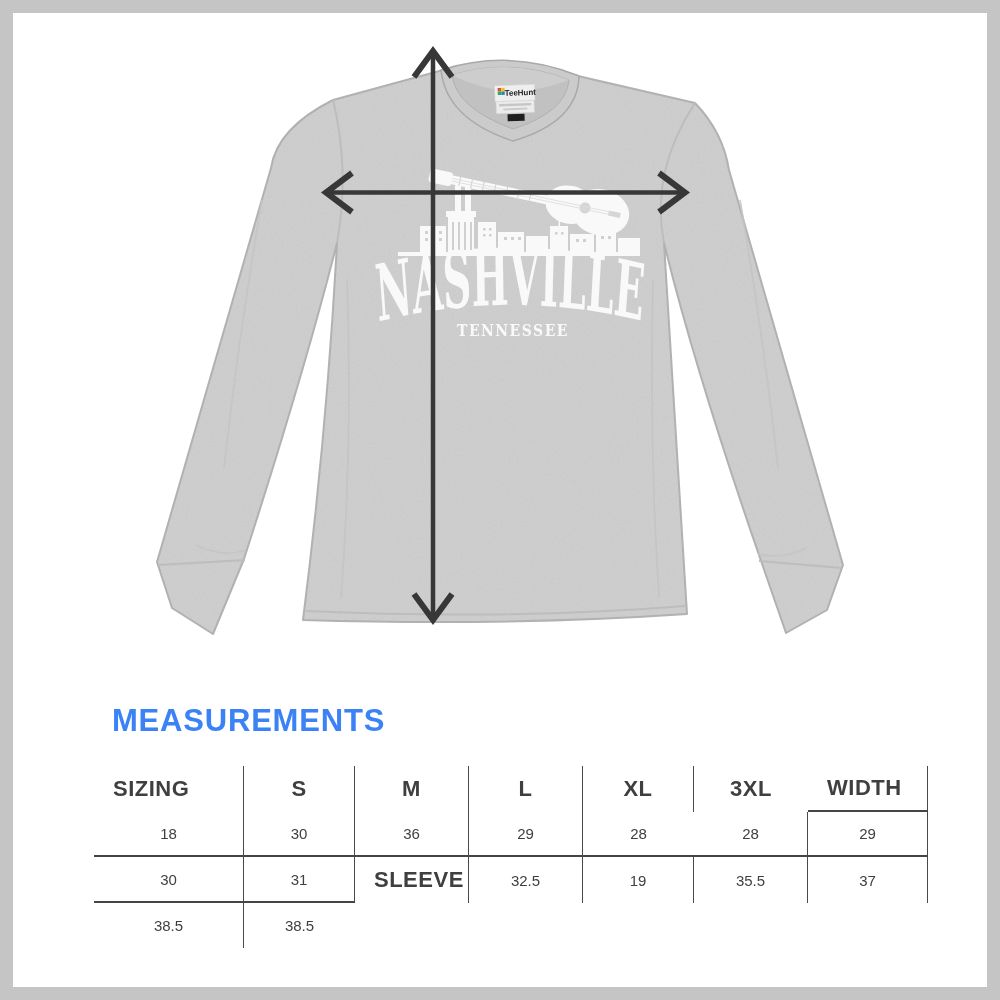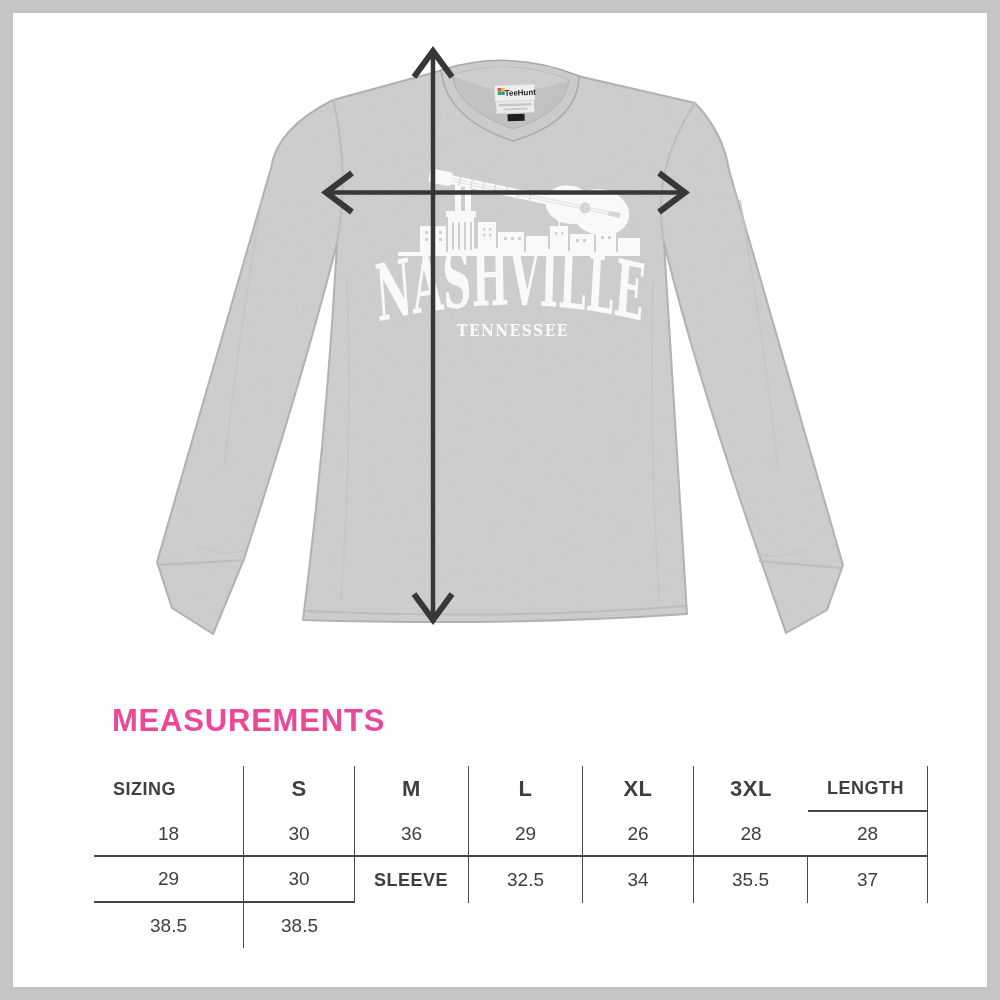--- a/index.html
+++ b/index.html
@@ -11,35 +11,35 @@
   .page{
     position:relative;width:1000px;height:1000px;
     box-sizing:border-box;
     border:13px solid #c5c5c5;
     background:#ffffff;
   }
   .shirt-svg{position:absolute;left:0;top:0;width:974px;height:974px;}
   .heading{
     position:absolute;left:99px;top:690px;
     font-size:31px;font-weight:800;letter-spacing:.8px;
-    color:#ec4899;
+    color:#3b82f6;
   }
   .size-table{
     position:absolute;left:81px;top:753px;width:834px;
     display:grid;
     grid-template-columns:150px 111px 114px 114px 111px 114px 120px;
     grid-template-rows:46px 45px 46px 45px;
     color:#3f3f3f;
   }
   .cell{
     display:flex;align-items:center;justify-content:center;
-    font-size:19px;font-weight:500;
+    font-size:15px;font-weight:500;
   }
   .cell.head{font-size:22px;font-weight:700;letter-spacing:.5px;}
-  .cell.rowlabel{justify-content:flex-start;padding-left:19px;font-size:18px;font-weight:700;letter-spacing:.5px;}
+  .cell.rowlabel{justify-content:flex-start;padding-left:19px;font-size:22px;font-weight:700;letter-spacing:.5px;}
   .cell.vline{border-right:1px solid #4a4a4a;}
   .cell.hline{border-bottom:2px solid #454545;}
 </style>
 </head>
 <body>
 
 <div class="page">
 
   <svg class="shirt-svg" viewBox="13 13 974 974">
     <defs>
@@ -196,34 +196,34 @@
 
   <div class="size-table">
 
     <div class="cell head rowlabel vline">SIZING</div>
     <div class="cell head vline">S</div>
     <div class="cell head vline">M</div>
     <div class="cell head vline">L</div>
     <div class="cell head vline">XL</div>
     <div class="cell head">3XL</div>
 
-    <div class="cell rowlabel vline hline">LENGTH</div>
+    <div class="cell rowlabel vline hline">WIDTH</div>
     <div class="cell vline hline">18</div>
     <div class="cell vline hline">30</div>
     <div class="cell vline hline">36</div>
     <div class="cell vline hline">29</div>
-    <div class="cell vline hline">26</div>
     <div class="cell hline">28</div>
 
     <div class="cell vline hline">28</div>
     <div class="cell vline hline">29</div>
     <div class="cell vline hline">30</div>
+    <div class="cell vline hline">31</div>
 
     <div class="cell rowlabel vline">SLEEVE</div>
     <div class="cell vline">32.5</div>
-    <div class="cell vline">34</div>
+    <div class="cell vline">19</div>
     <div class="cell vline">35.5</div>
     <div class="cell vline">37</div>
     <div class="cell vline">38.5</div>
     <div class="cell">38.5</div>
   </div>
 
 </div>
 
 </body></html>

